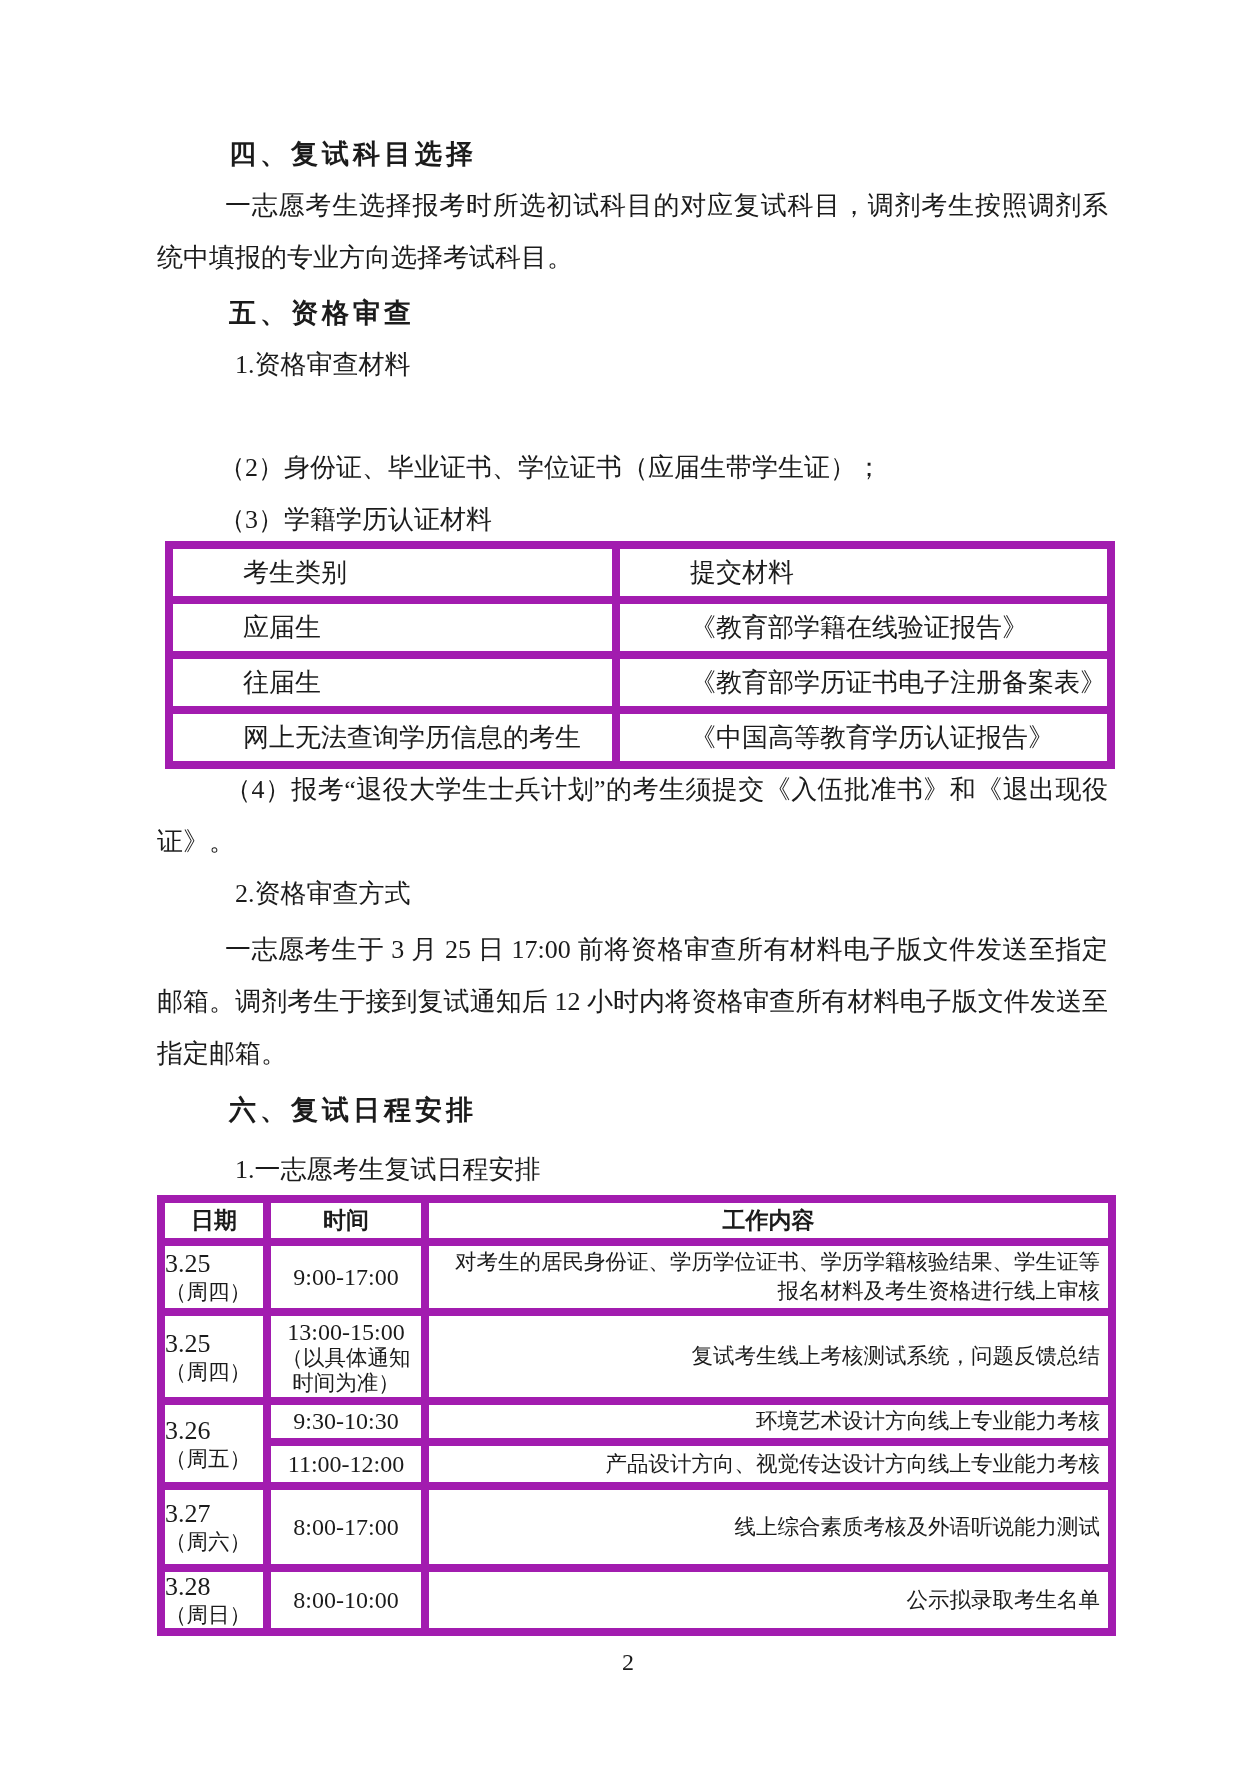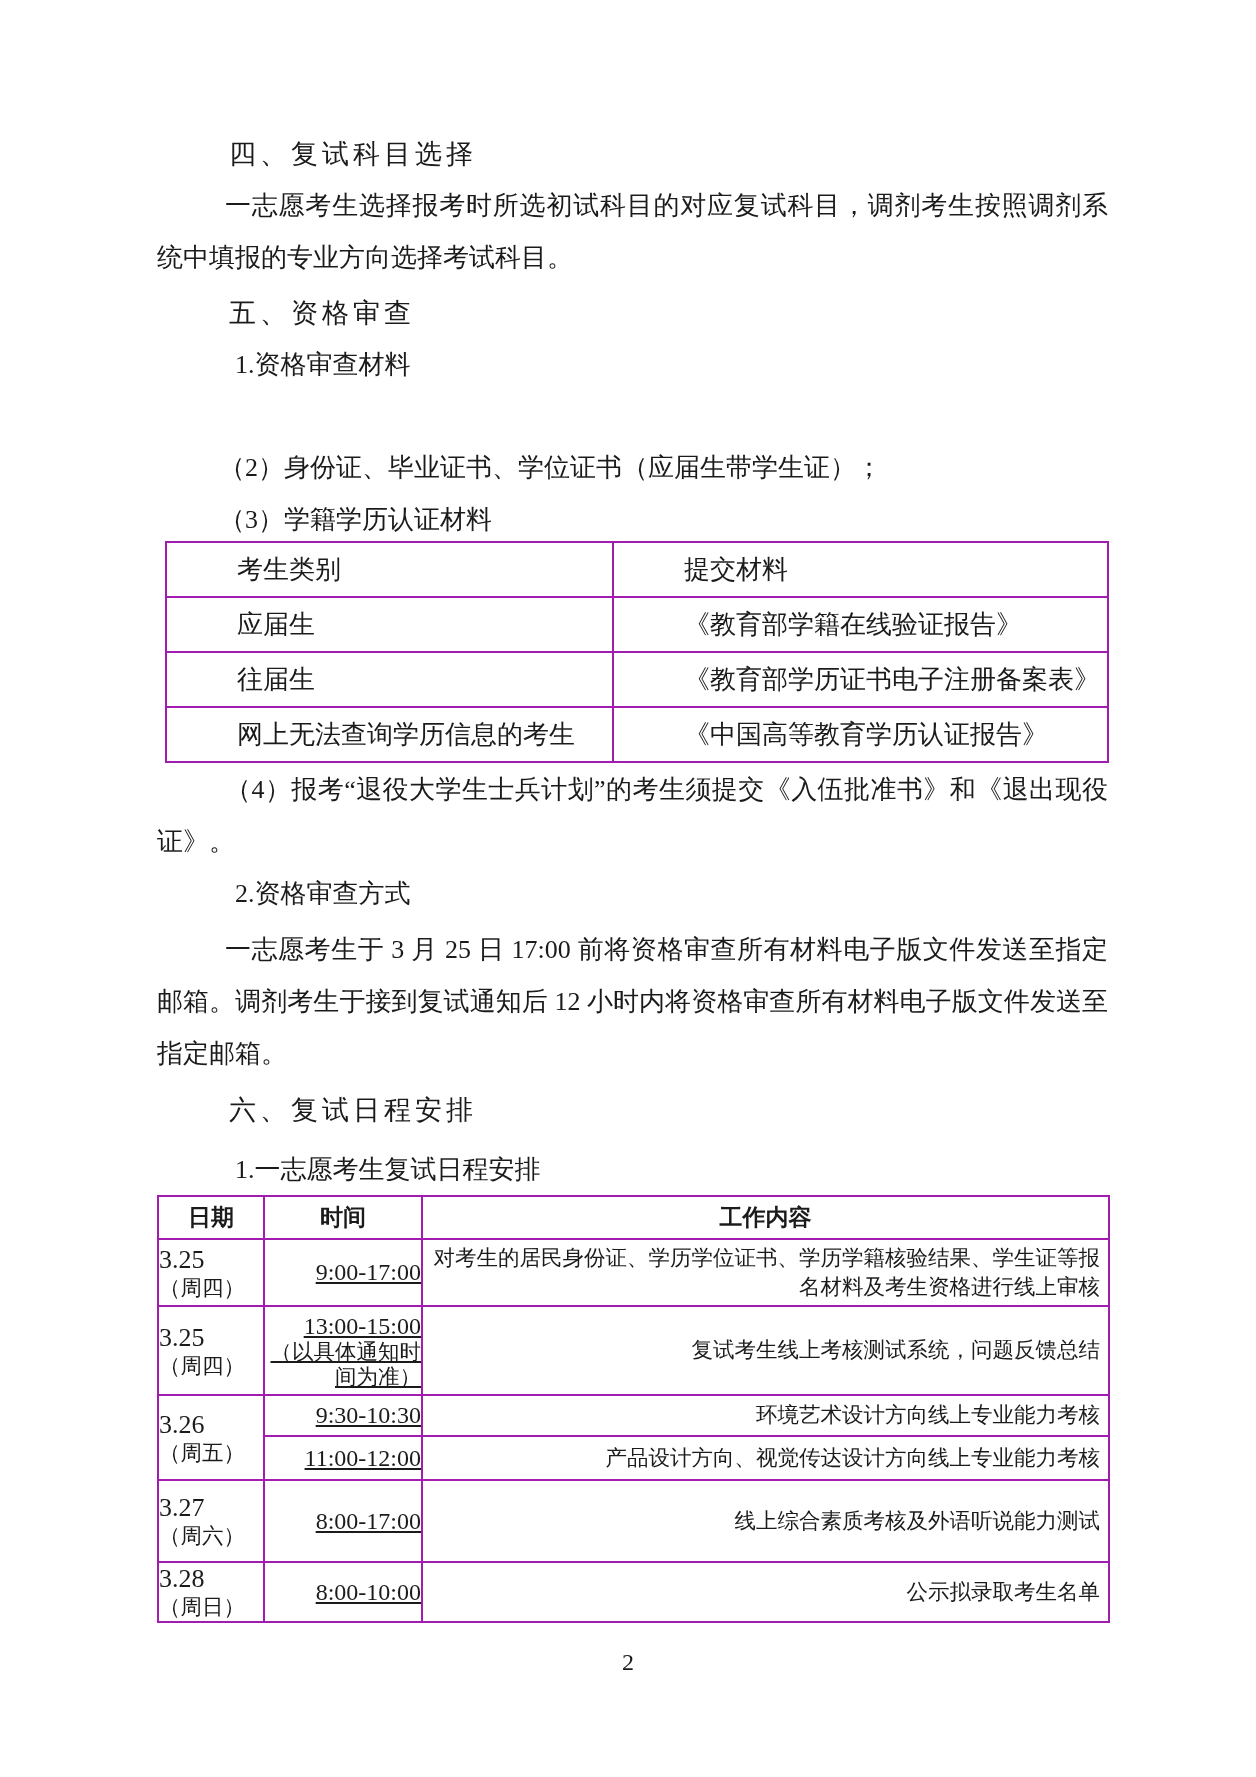--- a/index.html
+++ b/index.html
@@ -14,21 +14,21 @@
     position: absolute; inset: 0;
     width: 1256px; height: 1777px;
     background: #ffffff;
     overflow: hidden;
   }
   .blk { position: absolute; left: 157px; width: 951px; }
 
   
   .h-main {
     font-family: "Liberation Sans", "DejaVu Sans", sans-serif;
-    font-weight: normal;
+    font-weight: bold;
     font-size: 27px;
     letter-spacing: 4px;
     line-height: 52px;
     padding-left: 72px;
     white-space: nowrap;
   }
   
   .sub-t {
     font-size: 26px;
     line-height: 52px;
@@ -44,21 +44,21 @@
   }
   
   .item-line {
     font-size: 26px;
     line-height: 52px;
     padding-left: 62px;
     white-space: nowrap;
   }
 
   table { border-collapse: collapse; table-layout: fixed; position: absolute; }
-  td, th { border: 2px solid #a21caf; vertical-align: middle; font-weight: normal; }
+  td, th { border: 8px solid #a21caf; vertical-align: middle; font-weight: normal; }
 
   
   .t1 { left: 165px; top: 541px; width: 942px; }
   .t1 td {
     height: 55px;
     font-size: 26px;
     padding-left: 70px;
     text-align: left;
   }
 
@@ -66,21 +66,21 @@
   .t2 { left: 157px; top: 1195px; width: 951px; }
   .t2 th {
     font-family: "Liberation Serif", "DejaVu Serif", serif;
     font-weight: bold;
     font-size: 23px;
     text-align: center;
   }
   .t2 .c-date { text-align: left; }
   .t2 .c-date .d { display: block; font-size: 26px; line-height: 30px; }
   .t2 .c-date .w { display: block; font-size: 21.5px; line-height: 26px; }
-  .t2 .c-time { text-align: right; font-size: 24px; text-decoration: underline; }
+  .t2 .c-time { text-align: center; font-size: 24px; }
   .t2 .c-time .tn { display: block; line-height: 28px; }
   .t2 .c-time .note { display: block; font-size: 21.5px; line-height: 25px; }
   .t2 .c-content {
     font-size: 21.5px;
     line-height: 29px;
     padding: 2px 8px 2px 8px;
     text-align: right;
   }
 
   .pagenum {

